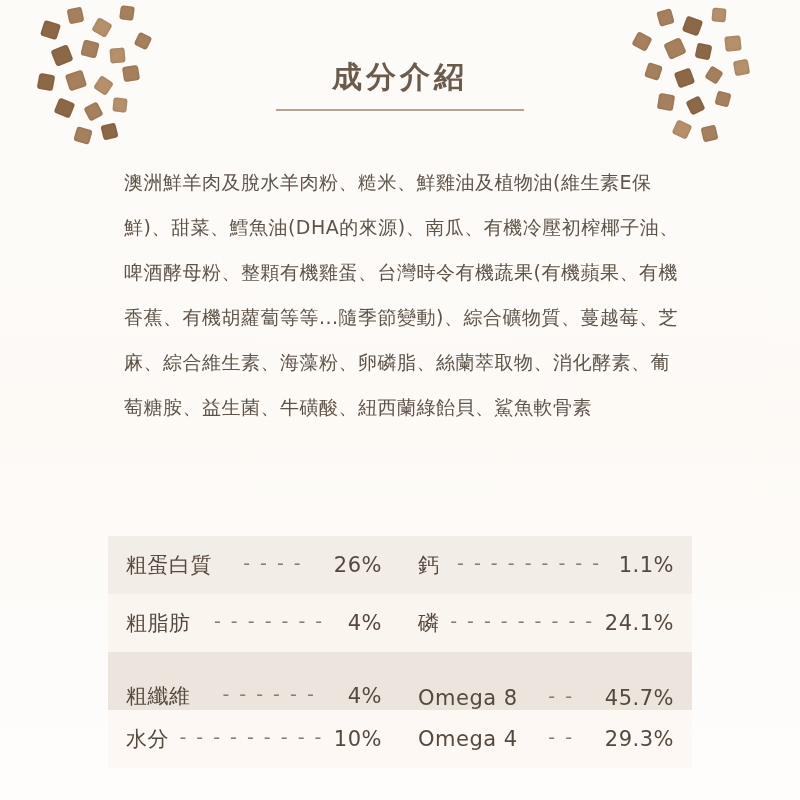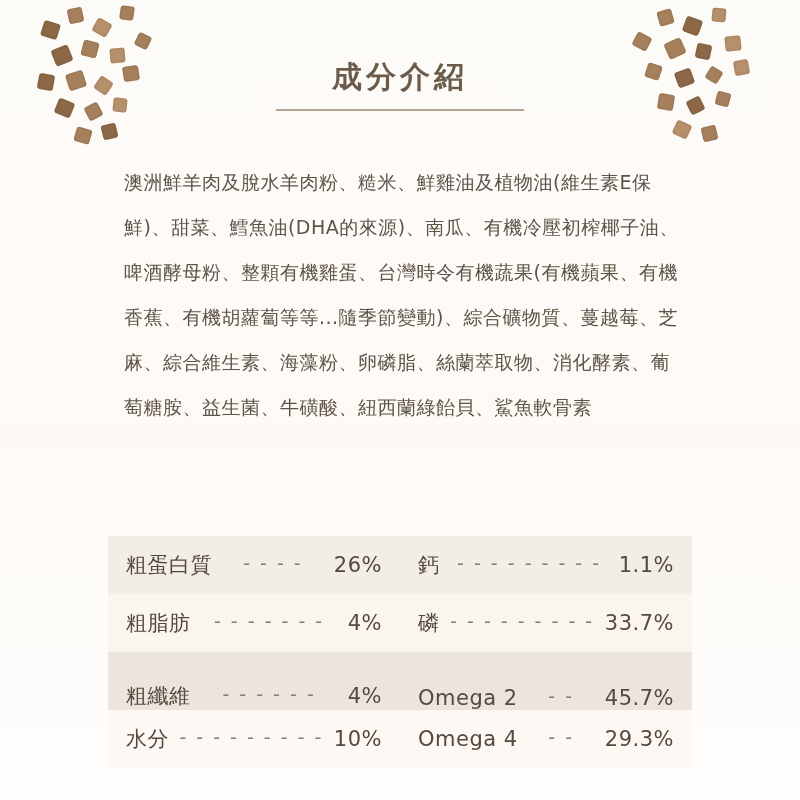--- a/index.html
+++ b/index.html
@@ -193,32 +193,32 @@
 
     <div class="row shade-b">
       <div class="cell">
         <span class="label">粗脂肪</span>
         <span class="dots">- - - - - - -</span>
         <span class="value">4%</span>
       </div>
       <div class="cell">
         <span class="label">磷</span>
         <span class="dots">- - - - - - - - -</span>
-        <span class="value">33.7%</span>
+        <span class="value">24.1%</span>
       </div>
     </div>
 
     <div class="row shade-c">
       <div class="cell">
         <span class="label">粗纖維</span>
         <span class="dots">- - - - - -</span>
         <span class="value">4%</span>
       </div>
       <div class="cell">
-        <span class="label">Omega 2</span>
+        <span class="label">Omega 8</span>
         <span class="dots">- -</span>
         <span class="value">45.7%</span>
       </div>
     </div>
 
     <div class="row shade-d">
       <div class="cell">
         <span class="label">水分</span>
         <span class="dots">- - - - - - - - -</span>
         <span class="value">10%</span>

